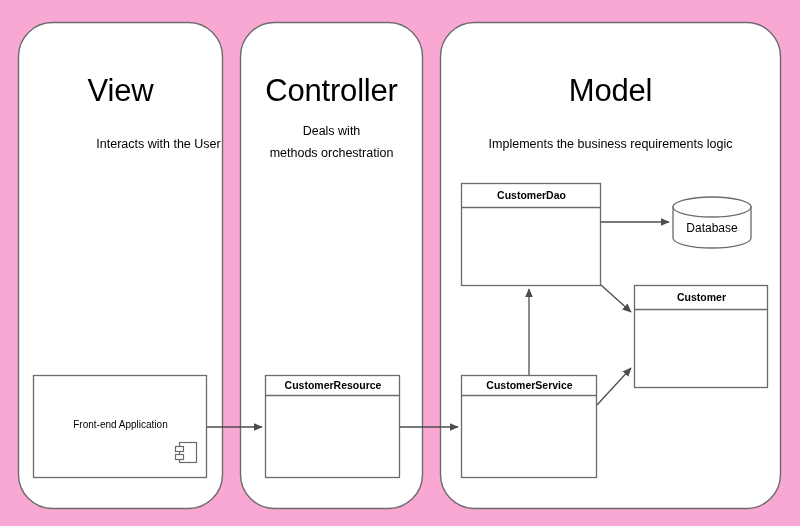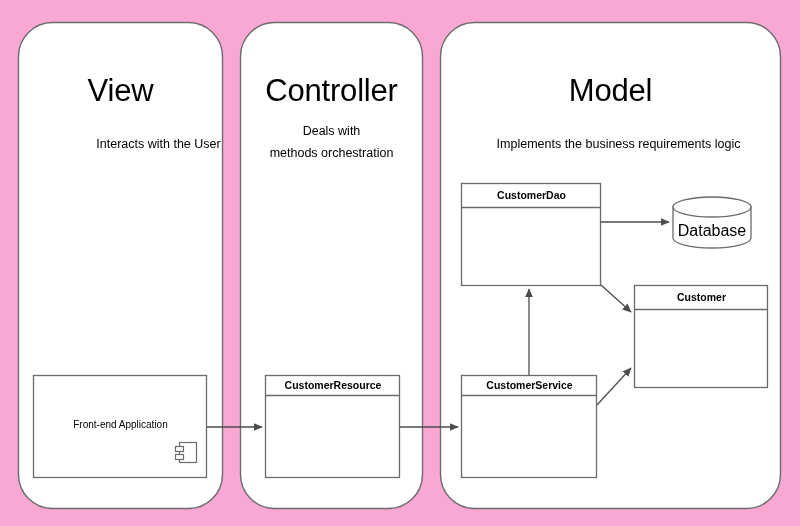--- a/index.html
+++ b/index.html
@@ -41,21 +41,21 @@
   }
   .panel-sub {
     font-size: 12.5px;
     font-weight: 400;
   }
   .box-title {
     font-size: 10.5px;
     font-weight: 700;
   }
   .node-label {
-    font-size: 16px;
+    font-size: 12px;
     font-weight: 400;
   }
   .comp-label {
     font-size: 10px;
     font-weight: 400;
   }
 </style>
 </head>
 <body>
 
@@ -121,21 +121,21 @@
   </svg>
 
   <div class="lbl panel-title" style="left:18px; top:72px; width:205px;">View</div>
   <div class="lbl panel-sub" style="left:18px; top:137px; width:205px;padding-left:38px;">Interacts with the User</div>
 
   <div class="lbl panel-title" style="left:240px; top:72px; width:183px;">Controller</div>
   <div class="lbl panel-sub" style="left:240px; top:124px; width:183px;">Deals with</div>
   <div class="lbl panel-sub" style="left:240px; top:146px; width:183px;">methods orchestration</div>
 
   <div class="lbl panel-title" style="left:440px; top:72px; width:341px;">Model</div>
-  <div class="lbl panel-sub" style="left:440px; top:137px; width:341px;padding-left:8px;">Implements the business requirements logic</div>
+  <div class="lbl panel-sub" style="left:440px; top:137px; width:341px;">Implements the business requirements logic</div>
 
   <div class="lbl comp-label" style="left:34px; top:419px; width:173px;">Front-end Application</div>
 
   <div class="lbl box-title" style="left:266px; top:379px; width:134px;">CustomerResource</div>
 
   <div class="lbl box-title" style="left:462px; top:379px; width:135px;">CustomerService</div>
 
   <div class="lbl box-title" style="left:462px; top:189px; width:139px;">CustomerDao</div>
 
   <div class="lbl box-title" style="left:635px; top:291px; width:133px;">Customer</div>

